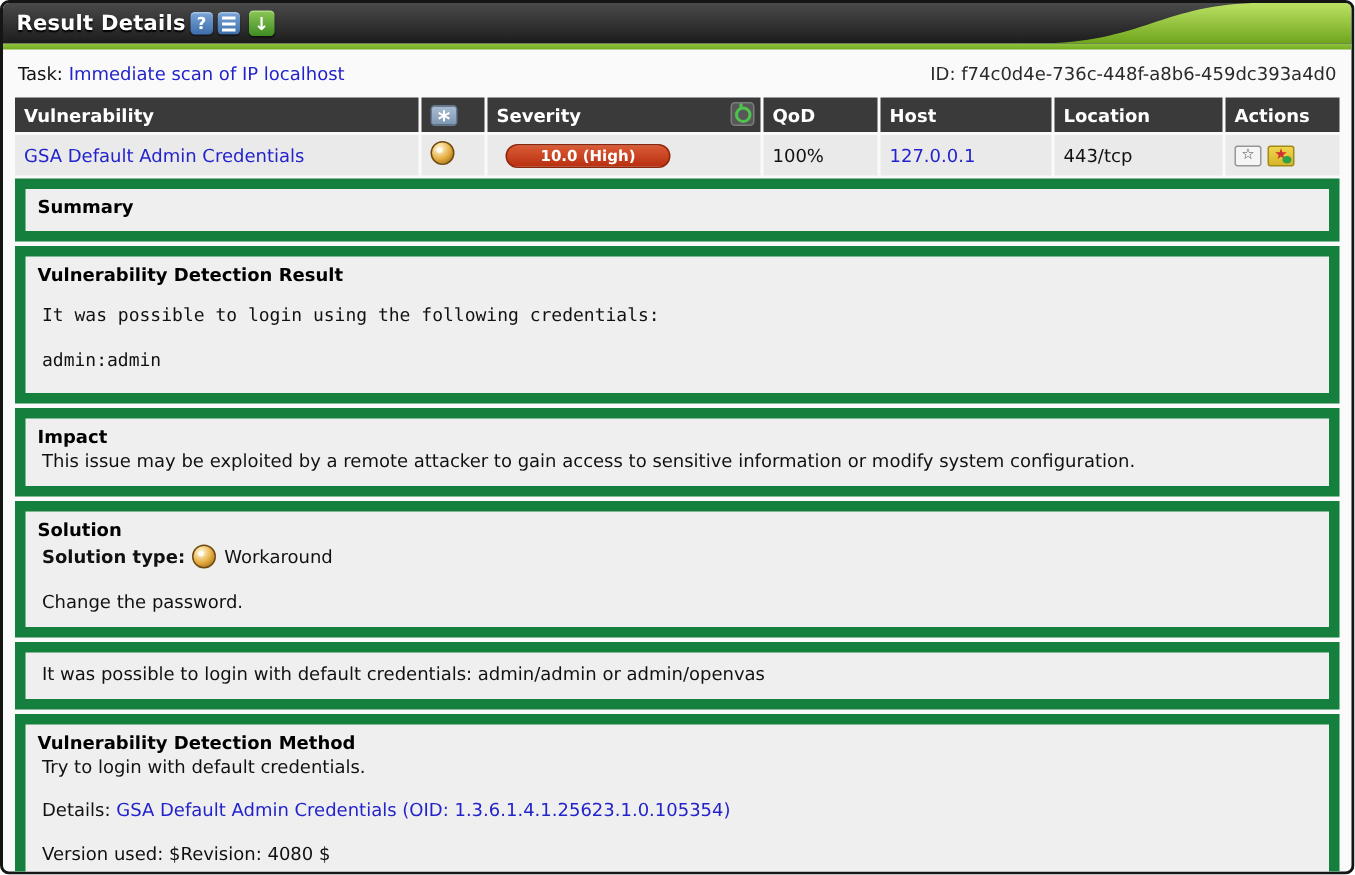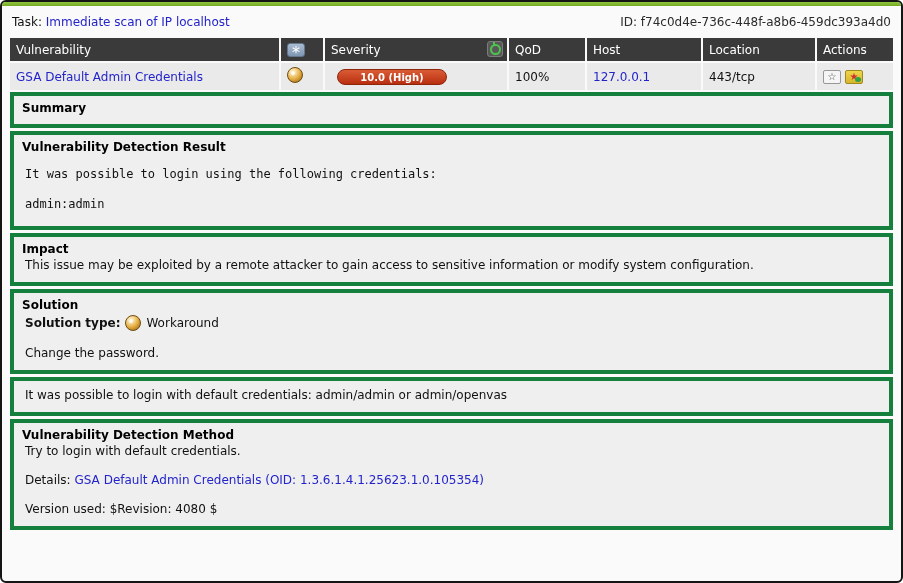--- a/index.html
+++ b/index.html
@@ -44,21 +44,21 @@
     display:flex; justify-content:space-between; align-items:flex-end;
     padding:9px 10px 7px 10px; font-size:12px;
   }
   a.link { color:#2323cc; text-decoration:none; cursor:pointer; }
   .rid { font-size:12px; color:#2b2b2b; }
   
   .tablewrap { margin:0 6px; }
   table.results { width:100%; border-collapse:separate; border-spacing:2px; }
   table.results th {
     background:#3a3a3a; color:#fff; text-align:left;
-    font-size:12px; font-weight:normal; padding:3px 6px; height:17px; white-space:nowrap;
+    font-size:12px; font-weight:bold; padding:3px 6px; height:17px; white-space:nowrap;
     position:relative;
   }
   table.results td { background:#eaeaea; font-size:12px; padding:4px 6px; height:18px; vertical-align:middle; white-space:nowrap; }
   .col-icon { width:30px; } .col-sev { width:170px; } .col-qod { width:64px; }
   .col-host { width:102px; } .col-loc { width:100px; } .col-act { width:64px;margin-left:12px; }
   .hdr-sq {
     position:absolute; right:4px; top:3px; width:16px; height:16px; border-radius:3px;
     display:flex; align-items:center; justify-content:center;
   }
   .puzzle-sq { position:static; background:linear-gradient(#a9bdd2,#7e97b2); border:1px solid #64788f;
@@ -83,37 +83,52 @@
   .mini-btn {
     width:18px; height:14px; border-radius:2px; display:inline-flex; align-items:center; justify-content:center;
     font-size:10px; cursor:pointer; position:relative; box-sizing:border-box;
   }
   .note-btn { background:#f5f5f5; border:1px solid #979797; color:#4a4a4a; }
   .override-btn { background:linear-gradient(#edd54c,#d9b52a); border:1px solid #a18a1c; color:#cf3030; }
   .override-dot { position:absolute; right:1px; bottom:1px; width:6px; height:5px; border-radius:50%;
     background:#2da04a; }
   
   .box {
-    margin:0 8px 3px; background:#efefef; border:4px solid #15803d;
+    margin:0 8px 3px; background:#efefef; border:7px solid #15803d;
     padding:5px 8px 9px; font-size:12px;
   }
   .box h3 { margin:0; font-size:12px; font-weight:bold; color:#000; }
   .box p { margin:2px 0 1px 3px; }
   .mono { font-family:"DejaVu Sans Mono", monospace; font-size:12px; }
   .box p.mono1 { margin:13px 0 0 3px; }
   .box p.mono2 { margin:16px 0 6px 3px; }
   .soltype { display:flex; align-items:center; gap:5px; margin:3px 0 0 3px; }
   .soltype b { font-size:12px; }
   .box p.spaced { margin-top:15px; }
 </style>
 </head>
 <body>
 
 <div class="page">
 
+  <div class="titlebar">
+    <span class="title">Result Details</span>
+    <span class="icon-btn blue-btn">?</span>
+    <span class="icon-btn list-btn"></span>
+    <span class="icon-btn green-btn">↓</span>
+    <svg class="swoosh" viewBox="0 0 210 27" preserveAspectRatio="none">
+      <defs>
+        <linearGradient id="sw" x1="0" y1="0" x2="0" y2="1">
+          <stop offset="0" stop-color="#bce264"></stop>
+          <stop offset="1" stop-color="#6fa51c"></stop>
+        </linearGradient>
+      </defs>
+      <path d="M0,27 C70,27 85,0 150,0 L210,0 L210,27 Z" fill="url(#sw)"></path>
+    </svg>
+  </div>
   <div class="greenline"></div>
 
   <div class="meta-row">
     <span>
       <span>Task:</span>
       <a class="link" href="#">Immediate scan of IP localhost</a>
     </span>
     <span class="rid">
       <span>ID:</span>
       <span>f74c0d4e-736c-448f-a8b6-459dc393a4d0</span>

